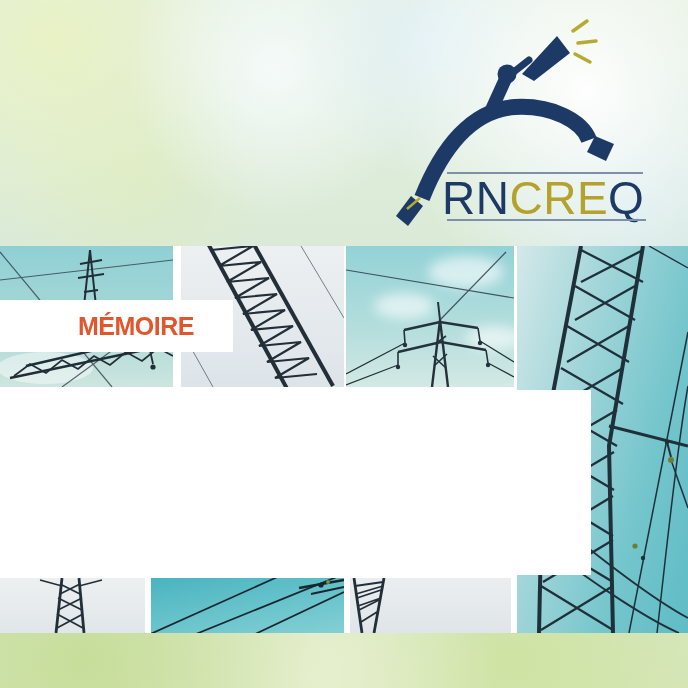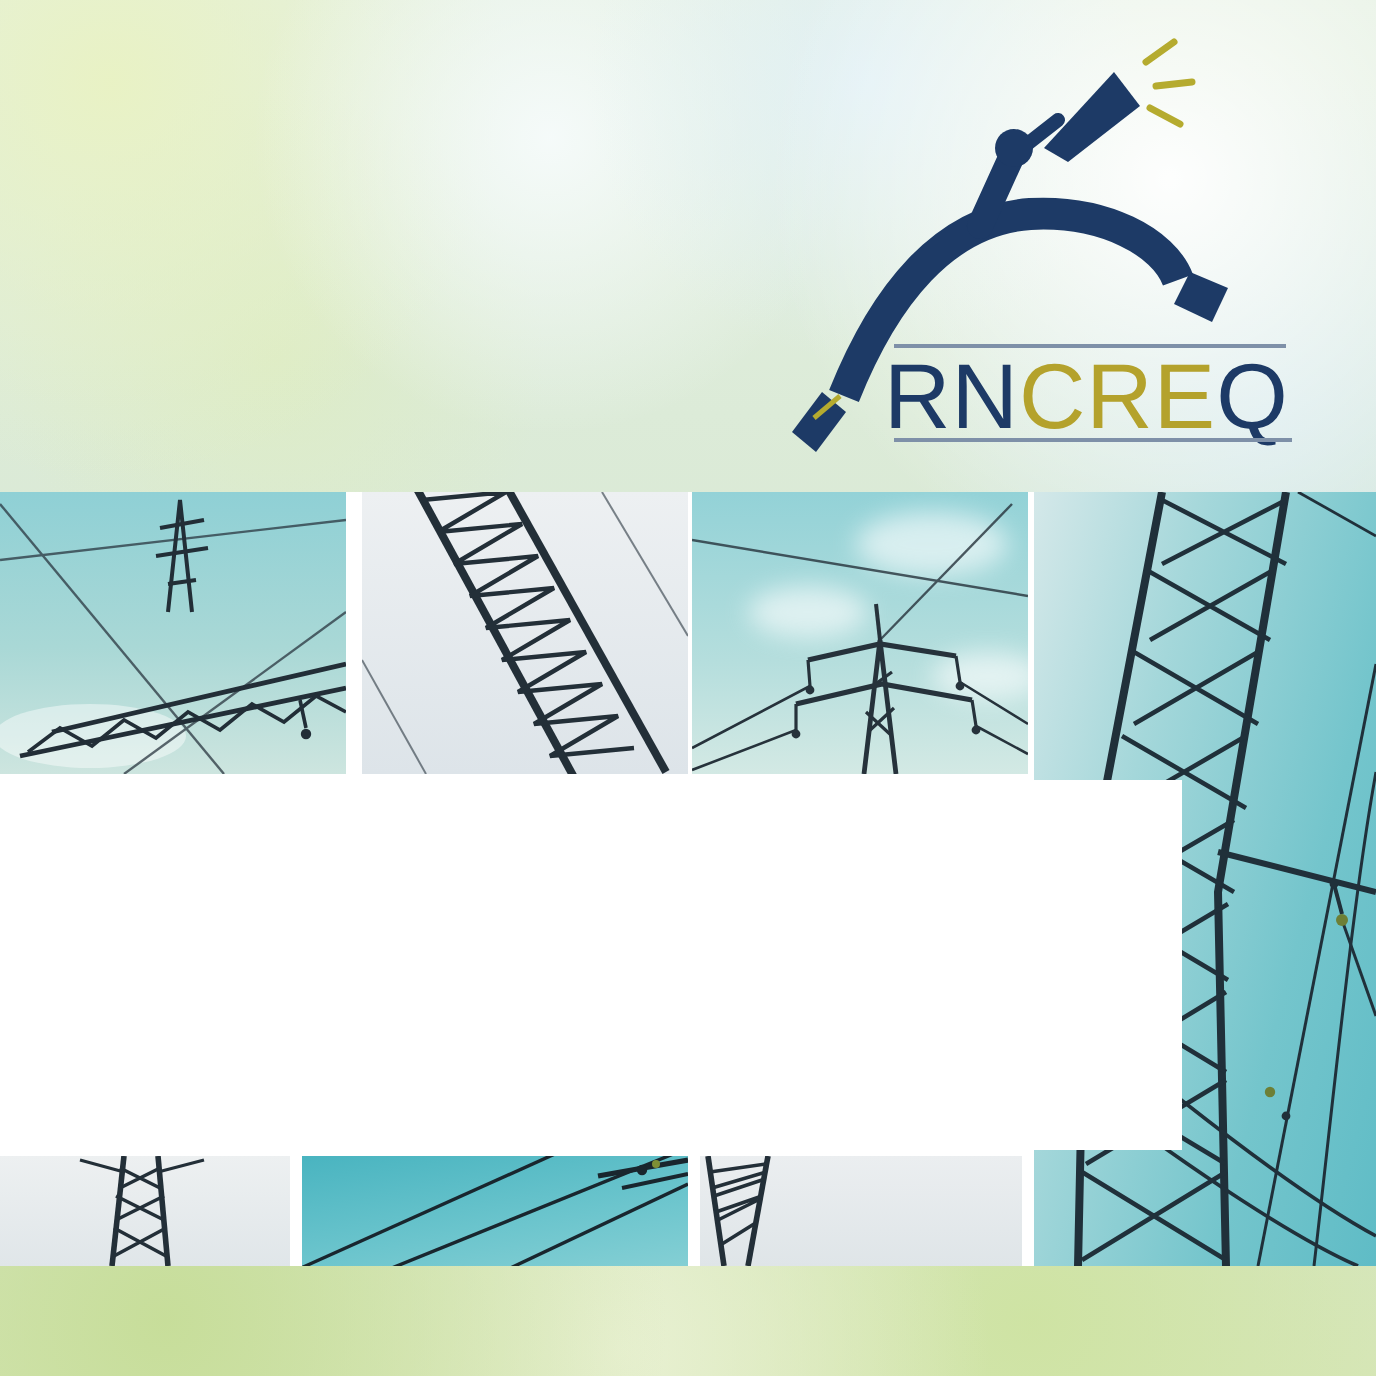--- a/index.html
+++ b/index.html
@@ -217,19 +217,22 @@
   <div class="tile tile-g">
     <svg width="161" height="55" viewBox="0 0 161 55">
       <g stroke="#232f38" fill="none">
         <path d="M4,0 L12,55" stroke-width="2.8"></path>
         <path d="M34,0 L24,55" stroke-width="2.8"></path>
         <path d="M5,8 L33,4 M7,20 L31,12 M9,32 L29,22 M11,44 L27,34 M33,8 L6,16 M31,20 L8,28" stroke-width="1.8"></path>
       </g>
     </svg>
   </div>
 
+  <div class="banner">
+    <span>MÉMOIRE</span>
+  </div>
 
   <div class="textblock">
     
     
   </div>
 
 </div>
 
 </body></html>

